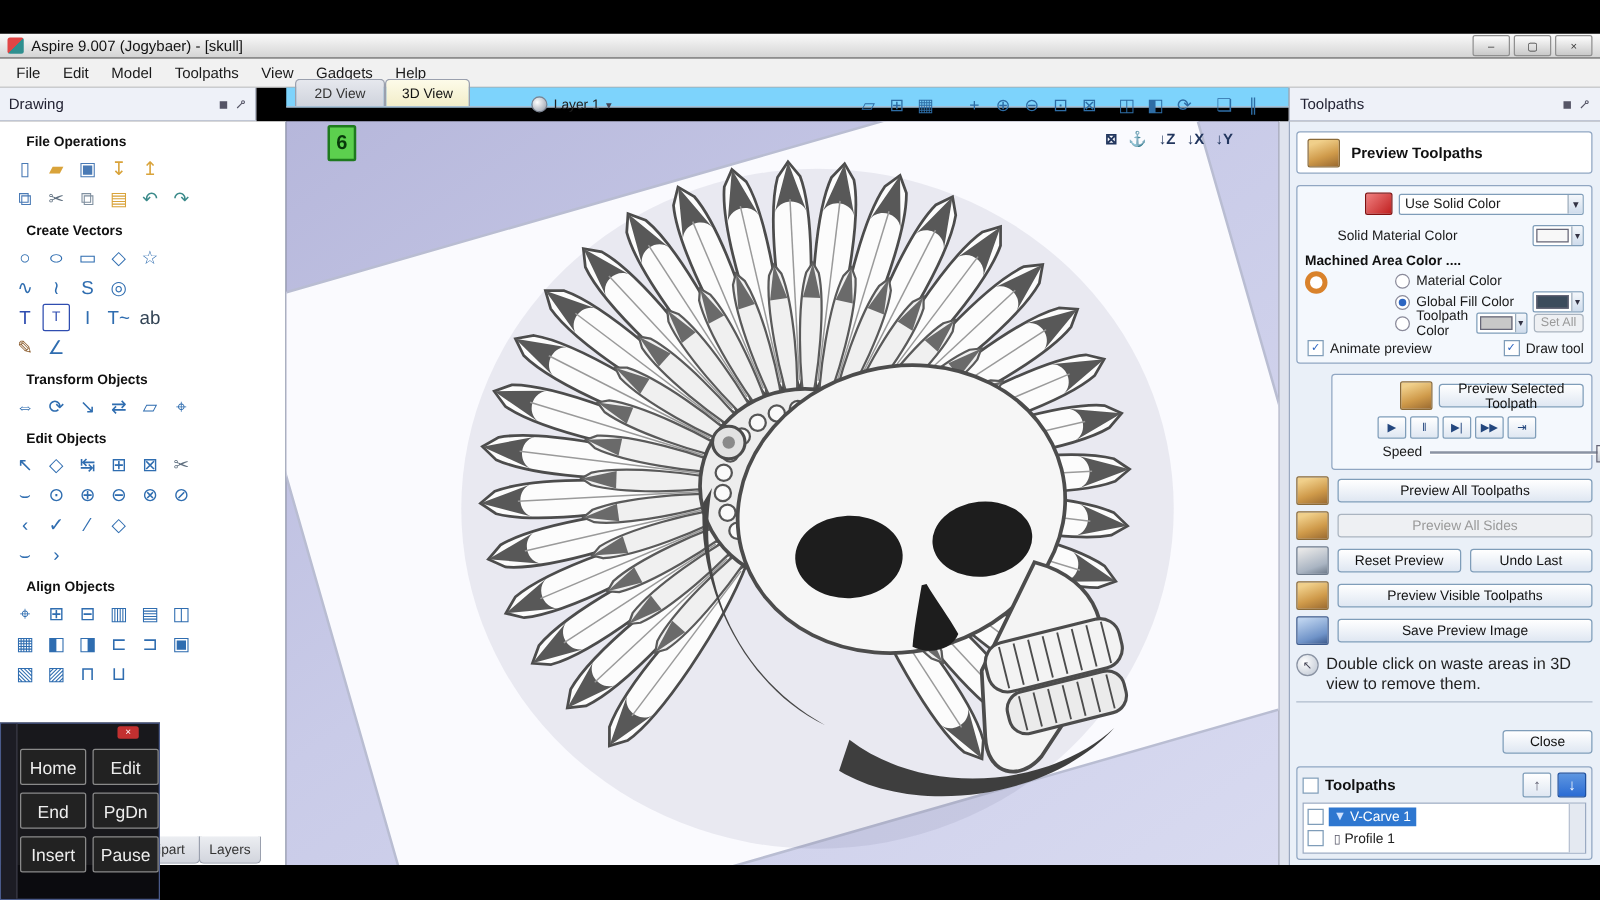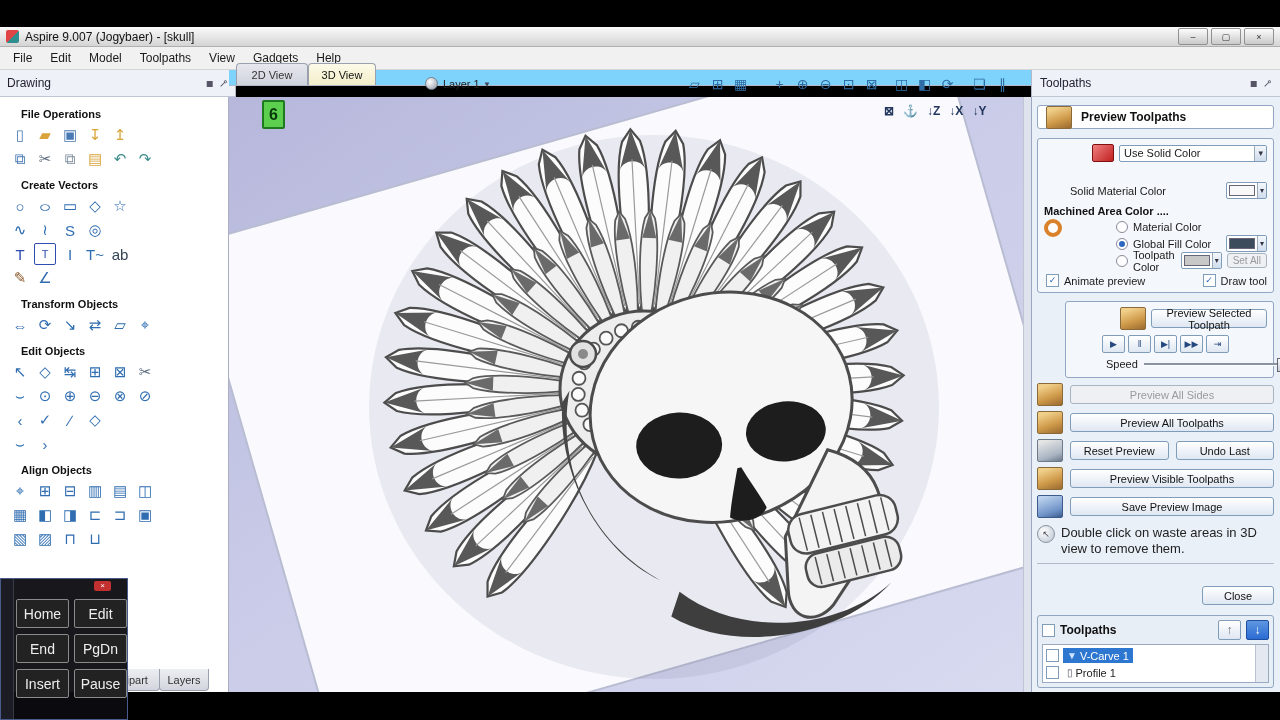--- a/index.html
+++ b/index.html
@@ -16,21 +16,21 @@
             background:linear-gradient(135deg,#e04545 0 50%,#2f8f8f 50% 100%);}
   .title-text{font-size:12px;color:#111;}
   .win-controls{margin-left:auto;display:flex;gap:3px;}
   .win-btn{width:28px;height:15px;font-size:9px;display:flex;align-items:center;justify-content:center;
            background:linear-gradient(#fdfdfd,#c9c9c9);border:1px solid #909090;border-radius:2px;color:#333;}
   .menubar{top:47px;left:0;width:1280px;height:23px;background:#f1f1f1;border-bottom:1px solid #d6d6d6;
            display:flex;align-items:center;padding-left:4px;box-sizing:border-box;}
   .menu-item{font-size:12px;color:#1a1a1a;padding:3px 9px;}
 
   
-  .drawing-header{top:70px;left:0;width:236px;height:27px;background:#eef1f8;border-bottom:1px solid #c0c6d4;
+  .drawing-header{top:70px;left:0;width:205px;height:27px;background:#eef1f8;border-bottom:1px solid #c0c6d4;
                   border-right:1px solid #b2b8c6;display:flex;align-items:center;padding:0 7px;
                   box-sizing:border-box;font-size:12px;color:#223;}
   .toolpaths-header{top:70px;left:1031px;width:249px;height:27px;background:#eef1f8;border-bottom:1px solid #c0c6d4;
                   border-left:1px solid #b2b8c6;display:flex;align-items:center;padding:0 8px;
                   box-sizing:border-box;font-size:12px;color:#223;}
   .header-icons{margin-left:auto;display:flex;gap:5px;color:#3a4a7a;font-size:11px;}
   .hdr-icon{cursor:default;}
   .pin{display:inline-block;transform:rotate(-45deg);color:#556;}
   .canvas-header{top:70px;left:229px;width:802px;height:16px;background:#7dd3fc;
                  border-bottom:1px solid #b2b8c6;box-sizing:border-box;}
@@ -62,21 +62,21 @@
           background:linear-gradient(145deg,#b6b7db 0%,#c9cbe8 45%,#d8daf0 100%);}
   .badge{left:33px;top:3px;width:19px;height:25px;background:#5cd04e;border:2px solid #1e7a1e;color:#08380a;
          font-weight:bold;font-size:16px;display:flex;align-items:center;justify-content:center;border-radius:2px;}
   .view-icons{left:655px;top:7px;display:flex;gap:9px;font-size:12px;color:#22365e;font-weight:bold;}
   .splitter{top:97px;left:1023px;width:8px;height:595px;background:#dfe3ee;border-left:1px solid #c0c4d4;}
 
   
   .right-panel{top:97px;left:1031px;width:249px;height:595px;background:#eaf0f8;border-left:1px solid #9aa8c0;
                box-sizing:border-box;font-size:11px;display:flex;flex-direction:column;padding:8px 6px 4px 5px;}
   .rp-card{background:#f4f8fd;border:1px solid #90a6c2;border-radius:3px;box-sizing:border-box;padding:5px 6px;}
-  .preview-card{background:#ffffff;display:flex;align-items:center;gap:9px;height:24px;padding:0 8px;}
+  .preview-card{background:#ffffff;display:flex;align-items:center;gap:9px;height:34px;padding:0 8px;}
   .preview-title{font-size:12px;font-weight:bold;color:#111;}
   .wood-icon{width:24px;height:21px;flex:0 0 auto;border:1px solid #8a6a38;border-radius:2px;
              background:linear-gradient(160deg,#f0cf8a 15%,#cf9a4a 60%,#9a6a30);}
   .wood-icon.b{background:linear-gradient(160deg,#bcd2ee 10%,#6f93c8 70%,#3c5a8c);border-color:#3c5a8c;}
   .wood-icon.c{background:linear-gradient(160deg,#e6e6e6 10%,#a9b4c2 70%,#6d7a8a);border-color:#6d7a8a;}
   .solid-color-icon{width:20px;height:16px;background:linear-gradient(135deg,#f08080,#c02020);
                     border:1px solid #801010;border-radius:2px;flex:0 0 auto;}
   .ring-icon{width:18px;height:18px;border:4px solid #d9822b;border-radius:50%;box-sizing:border-box;
              background:#fff;flex:0 0 auto;}
   .dd{height:17px;background:#fff;border:1px solid #7f9db9;display:flex;align-items:center;font-size:11px;
@@ -681,21 +681,21 @@
     </div>
 
     <div class="rp-card" style="margin-top:9px;">
       <div class="row">
         <div class="solid-color-icon"></div>
         <div class="dd flex1">
           <span>Use Solid Color</span>
           <span class="caret">▾</span>
         </div>
       </div>
-      <div class="row" style="margin-top:20px;padding-left:26px;">
+      <div class="row" style="margin-top:8px;padding-left:26px;">
         <span class="flex1">Solid Material Color</span>
         <span class="swatch-dd">
           <span class="swatch" id="sw-solid" style="background: rgb(248, 248, 248);"></span>
           <span class="caret2">▾</span>
         </span>
       </div>
       <div class="machined-heading">Machined Area Color ....</div>
       <div class="mach-row">
         <div class="ring-icon"></div>
         <div class="radio-col">
@@ -747,25 +747,25 @@
         <span>Speed</span>
         <div class="slider">
           <div class="track"></div>
           <div class="thumb"></div>
         </div>
       </div>
     </div>
 
     <div class="action-row">
       <div class="wood-icon"></div>
-      <button class="btn disabled">Preview All Sides</button>
+      <button class="btn">Preview All Toolpaths</button>
     </div>
     <div class="action-row">
       <div class="wood-icon"></div>
-      <button class="btn">Preview All Toolpaths</button>
+      <button class="btn disabled">Preview All Sides</button>
     </div>
     <div class="action-row">
       <div class="wood-icon c"></div>
       <button class="btn">Reset Preview</button>
       <button class="btn">Undo Last</button>
     </div>
     <div class="action-row">
       <div class="wood-icon"></div>
       <button class="btn">Preview Visible Toolpaths</button>
     </div>

